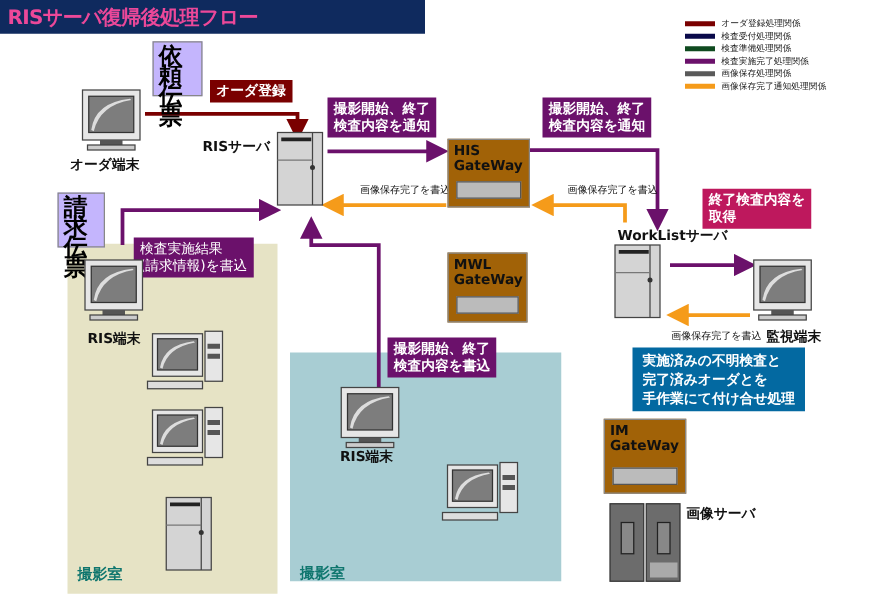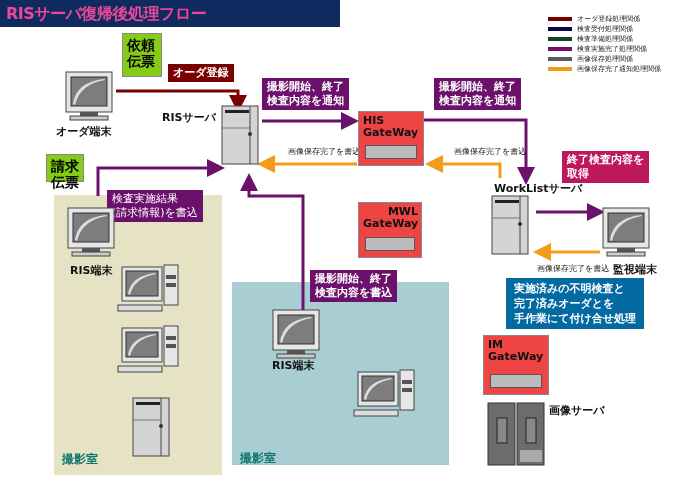--- a/index.html
+++ b/index.html
@@ -9,24 +9,24 @@
   .title-bar { left:0; top:0; width:340px; height:27px; background:#0f2a5e; color:#ec4899;
                font-size:16px; font-weight:bold; line-height:27px; padding-left:6px; box-sizing:border-box; letter-spacing:-0.5px; }
   .legend { left:548px; top:14px; font-size:7px; color:#222; }
   .legend-row { display:flex; align-items:center; height:10px; }
   .legend-swatch { width:24px; height:4px; margin-right:5px; }
   .room { position:absolute; }
   .room-label { position:absolute; font-size:12px; font-weight:bold; color:#0f766e; }
   .label-box { position:absolute; color:#fff; font-size:11px; line-height:14px; padding:2px 5px; font-weight:bold; white-space:nowrap; }
   .node-label { position:absolute; font-size:11px; font-weight:bold; color:#111; white-space:nowrap; }
   .small-label { position:absolute; font-size:8px; color:#111; white-space:nowrap;margin-left:24px; }
-  .gw { position:absolute; border:1px solid #888; background:#ef4444; box-sizing:border-box; }
+  .gw { position:absolute; border:1px solid #888; background:#a16207; box-sizing:border-box; }
   .gw-title { font-size:11px; font-weight:bold; line-height:12px; padding:3px 3px 0 4px; color:#111; }
   .gw-dev { position:absolute; left:6px; right:6px; bottom:6px; height:12px; background:#bbb; border:1px solid #555; }
-  .doc { position:absolute; border:1px solid #888; background:#84cc16; font-size:14px; font-weight:bold; line-height:16px; padding:3px 4px; box-sizing:border-box; }
+  .doc { position:absolute; border:1px solid #888; background:#c4b5fd; font-size:19px; font-weight:bold; line-height:16px; padding:3px 4px; box-sizing:border-box; }
   .red-box { position:absolute; background:#0369a1; color:#fff; font-size:11px; font-weight:bold; line-height:15px; padding:3px 8px; }
 </style>
 </head>
 <body>
 
 <div class="abs title-bar">RISサーバ復帰後処理フロー</div>
 
 <div class="abs legend" id="legend">
     <div class="legend-row">
       <span class="legend-swatch" style="background: rgb(122, 0, 0);"></span>
@@ -86,21 +86,21 @@
 
   <line x1="600" y1="252" x2="542" y2="252" stroke="#f59b1a" stroke-width="3" marker-end="url(#ah-org)"></line>
 
   <polyline points="98,196 98,168 216,168" fill="none" stroke="#6b116b" stroke-width="3" marker-end="url(#ah-pur)"></polyline>
 
   <polyline points="303,310 303,196 249,196 249,182" fill="none" stroke="#6b116b" stroke-width="3" marker-end="url(#ah-pur)"></polyline>
 </svg>
 
 <div class="doc" style="left:122px;top:33px;width:40px;height:44px;white-space:pre-line;">依頼
 伝票</div>
-<div class="doc" style="left:46px;top:154px;width:38px;height:28px;white-space:pre-line;">請求
+<div class="doc" style="left:46px;top:154px;width:38px;height:44px;white-space:pre-line;">請求
 伝票</div>
 
 <div class="label-box" style="left:168px;top:64px;background:#7a0000;font-size:11px;">オーダ登録</div>
 <div class="label-box" style="left:262px;top:78px;background:#6b116b;white-space:pre-line;">撮影開始、終了
 検査内容を通知</div>
 <div class="label-box" style="left:434px;top:78px;background:#6b116b;white-space:pre-line;">撮影開始、終了
 検査内容を通知</div>
 <div class="label-box" style="left:562px;top:151px;background:#be185d;white-space:pre-line;">終了検査内容を
 取得</div>
 <div class="label-box" style="left:107px;top:190px;background:#6b116b;white-space:pre-line;font-weight:normal;">検査実施結果
@@ -119,21 +119,21 @@
 <div class="node-label" style="left:70px;top:263px;">RIS端末</div>
 <div class="node-label" style="left:272px;top:358px;">RIS端末</div>
 <div class="node-label" style="left:549px;top:403px;">画像サーバ</div>
 
 <div class="gw" style="left:358px;top:111px;width:66px;height:55px;">
   <div class="gw-title" style="white-space:pre-line;">HIS
 GateWay</div>
   <div class="gw-dev"></div>
 </div>
 <div class="gw" style="left:358px;top:202px;width:64px;height:56px;">
-  <div class="gw-title" style="white-space:pre-line;text-align:right;">MWL
+  <div class="gw-title" style="white-space:pre-line;">MWL
 GateWay</div>
   <div class="gw-dev"></div>
 </div>
 <div class="gw" style="left:483px;top:335px;width:66px;height:60px;">
   <div class="gw-title" style="white-space:pre-line;">IM
 GateWay</div>
   <div class="gw-dev"></div>
 </div>
 
 <div class="red-box" style="left:506px;top:278px;white-space:pre-line;">実施済みの不明検査と

